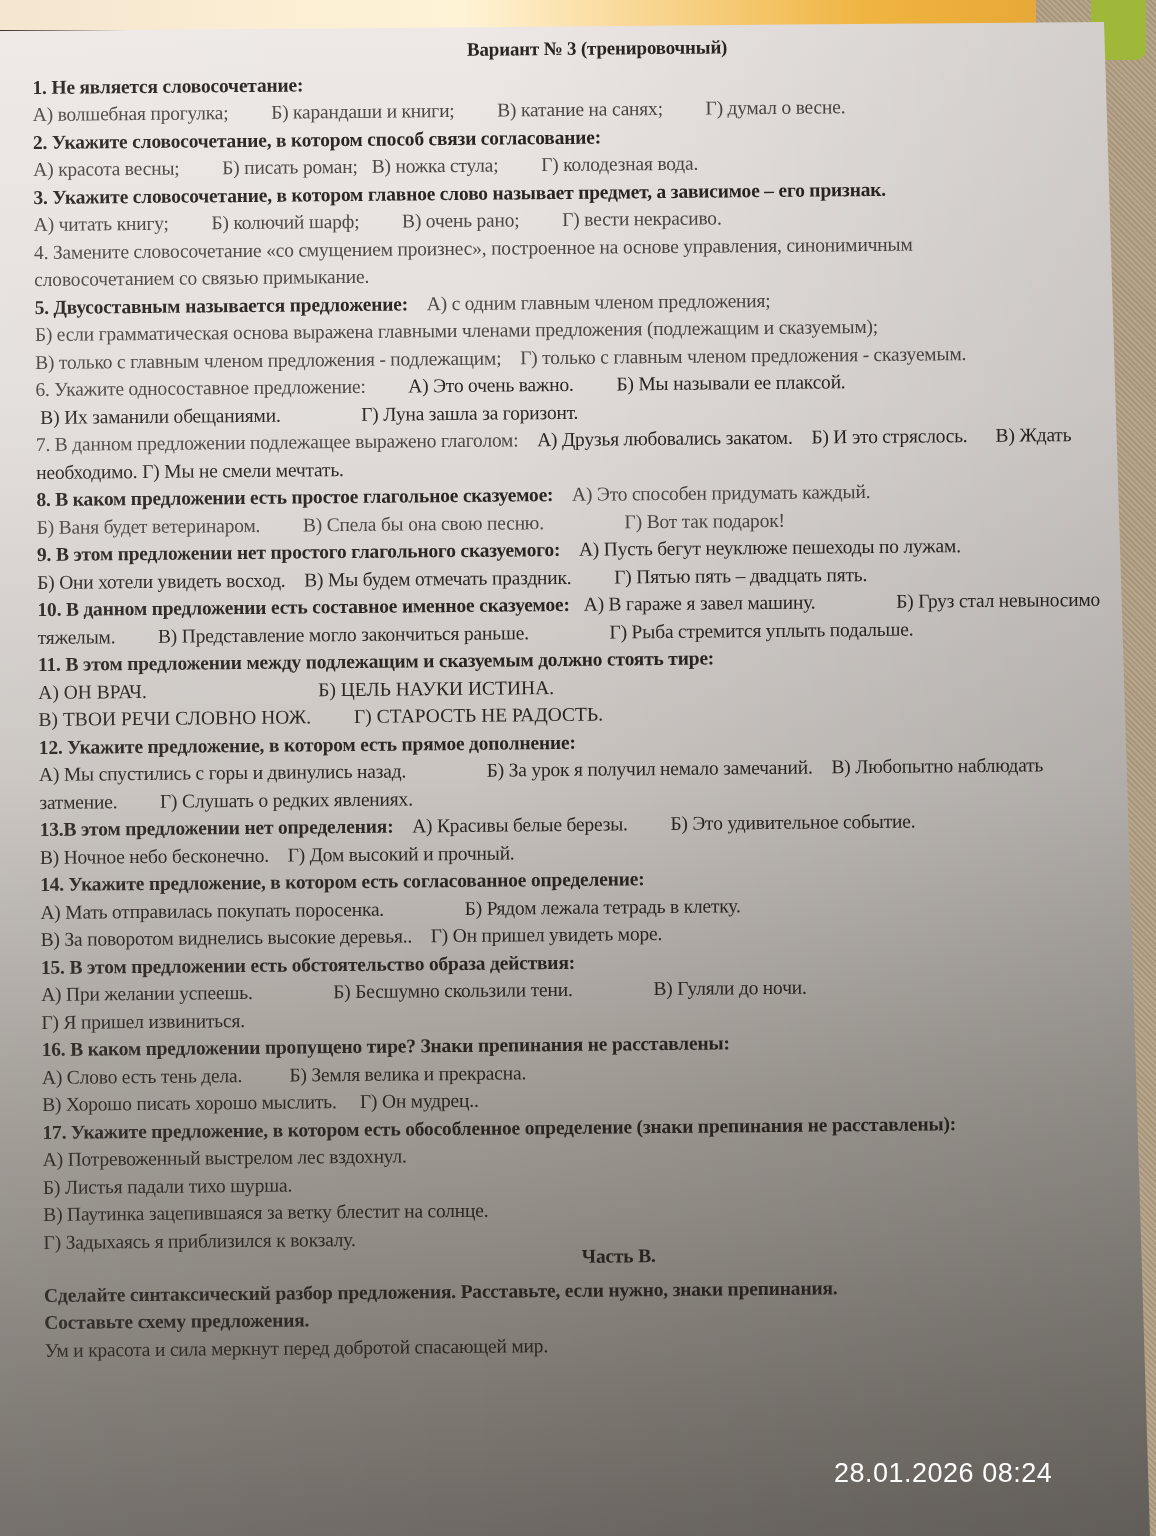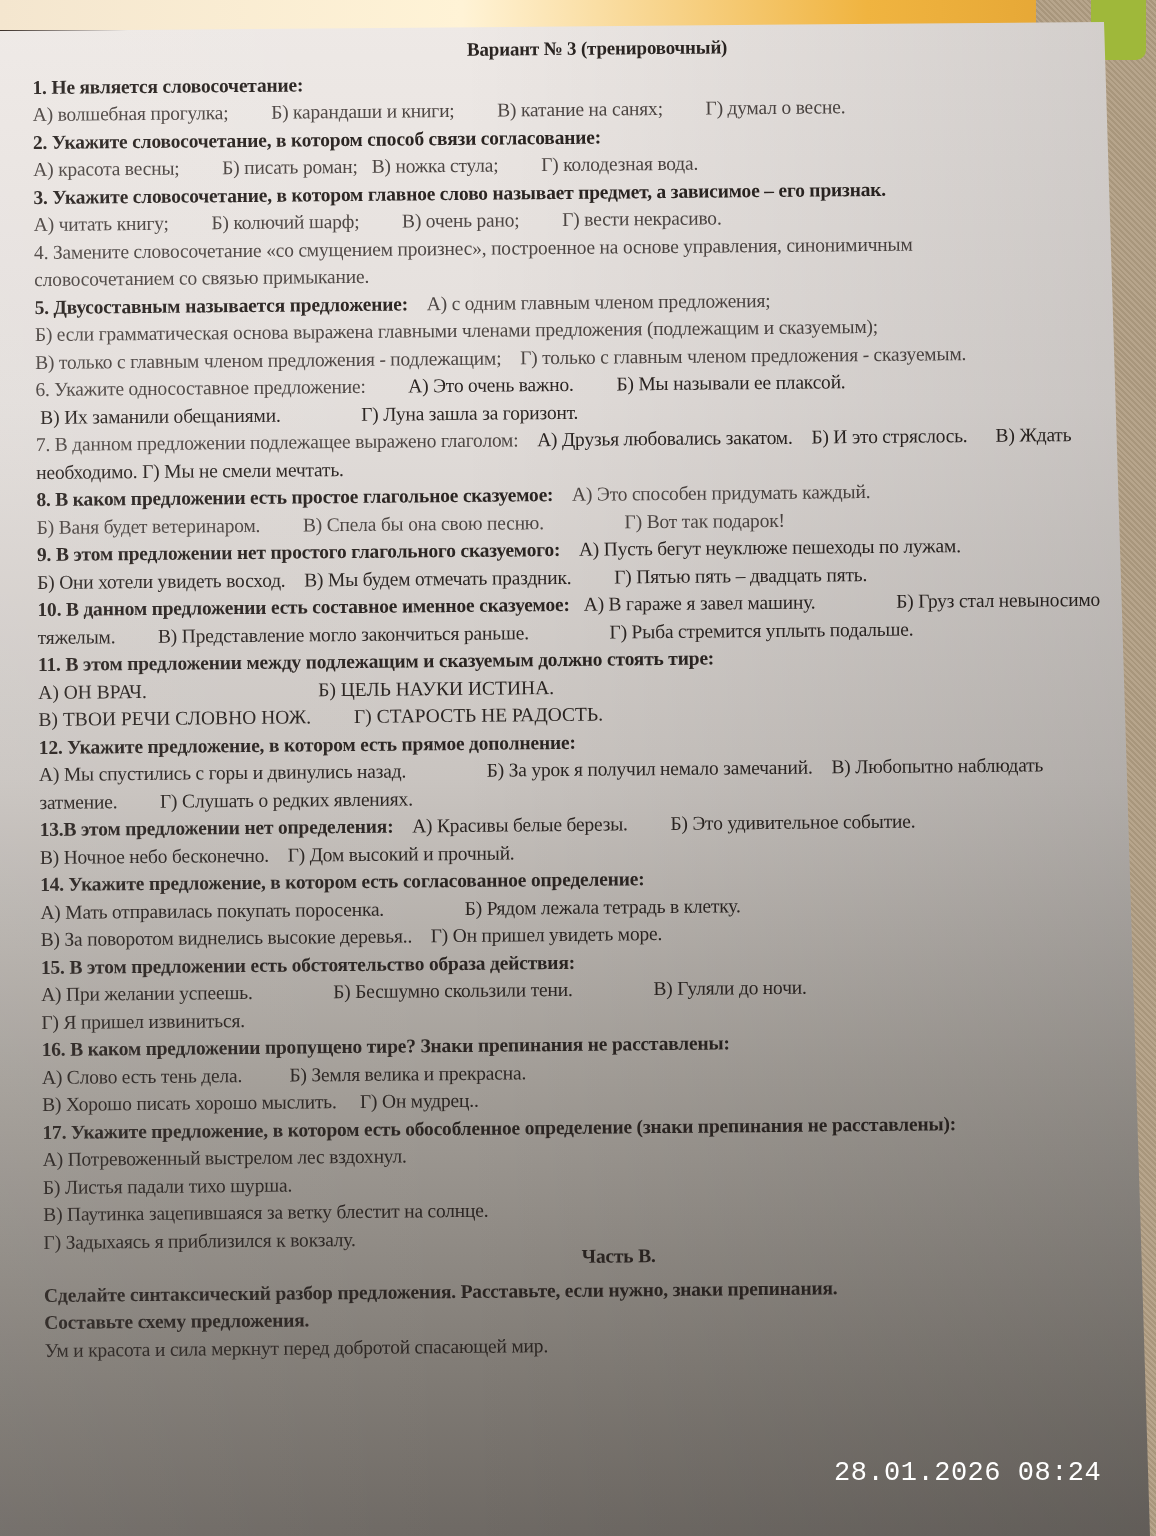--- a/index.html
+++ b/index.html
@@ -37,21 +37,21 @@
   }
   .title { text-align:center; font-weight:bold; font-size:19px; margin-bottom:6px; padding-left:20px;}
   .q { font-weight:bold; }
   .opt { color:#4d4643; }
   .line { white-space:nowrap; }
   .sp { display:inline-block; width:38px; }
   .caps { letter-spacing:0; }
   .center { text-align:center; font-weight:bold; }
   .timestamp {
     position:absolute; left:834px; top:1458px;
-    color:#ffffff; font-family:Liberation Mono, monospace; font-size:27px; letter-spacing:0.5px;
+    color:#ffffff; font-family:Liberation Sans, sans-serif; font-size:27px; letter-spacing:0.5px;
   }
 </style>
 </head>
 <body>
 
 <div class="bg-top"></div>
 <div class="bg-right"></div>
 <div class="leaf"></div>
 
 <div class="page">

